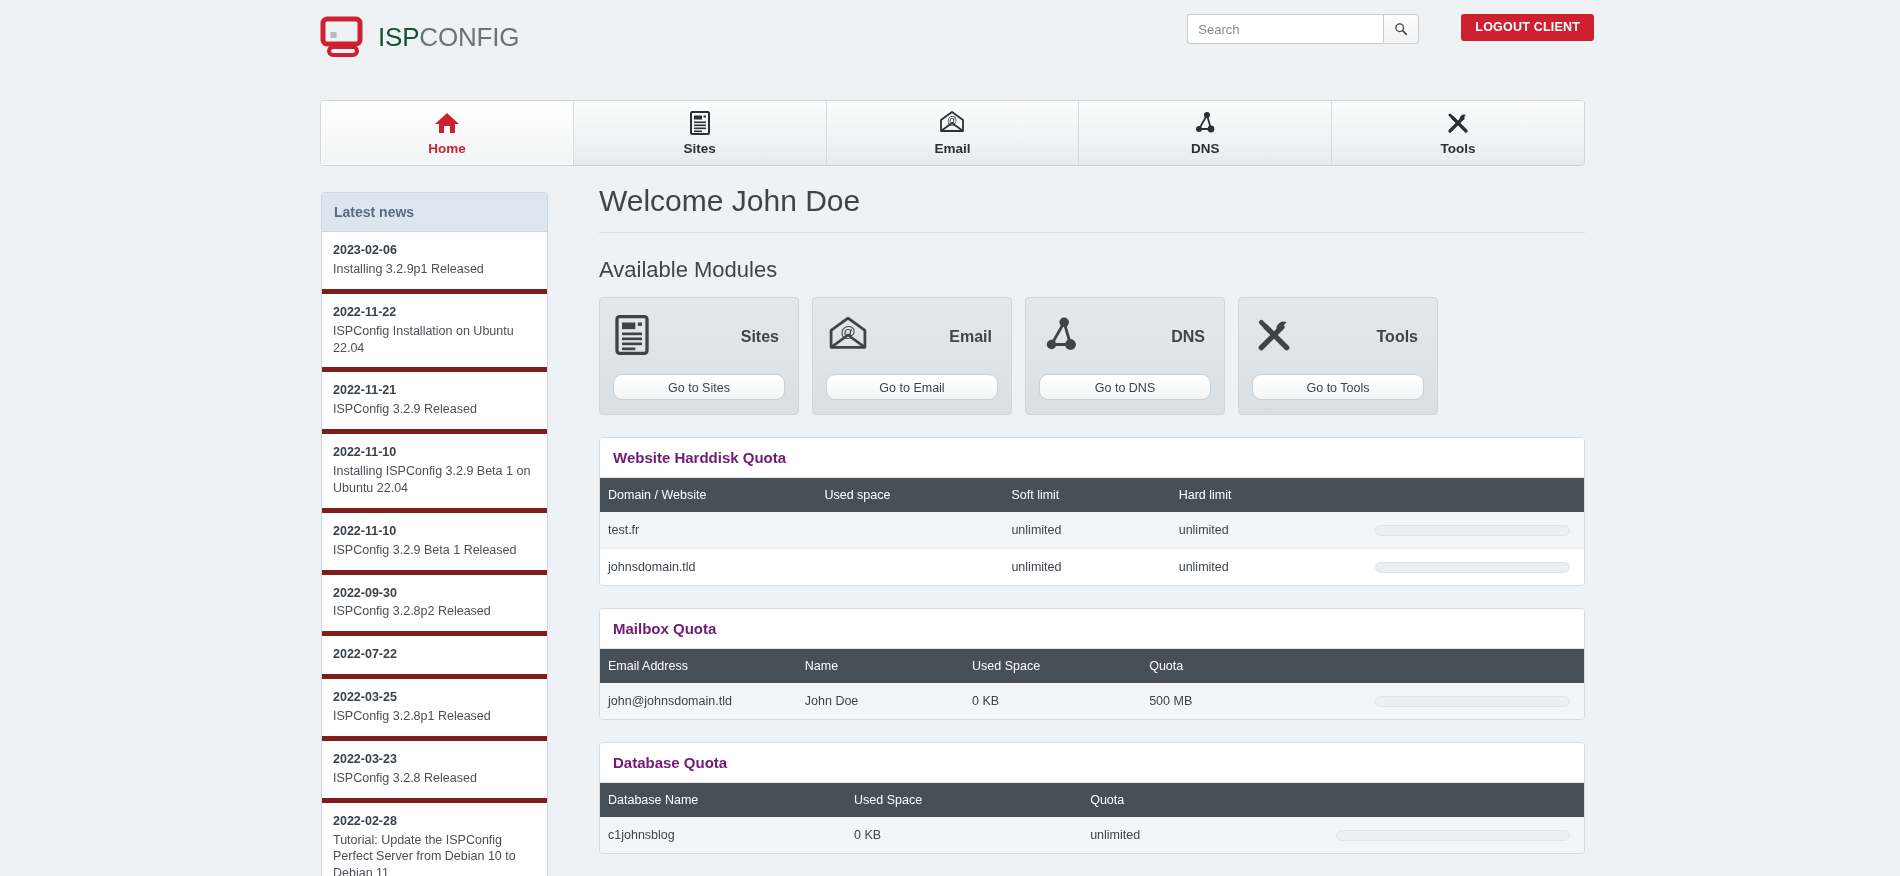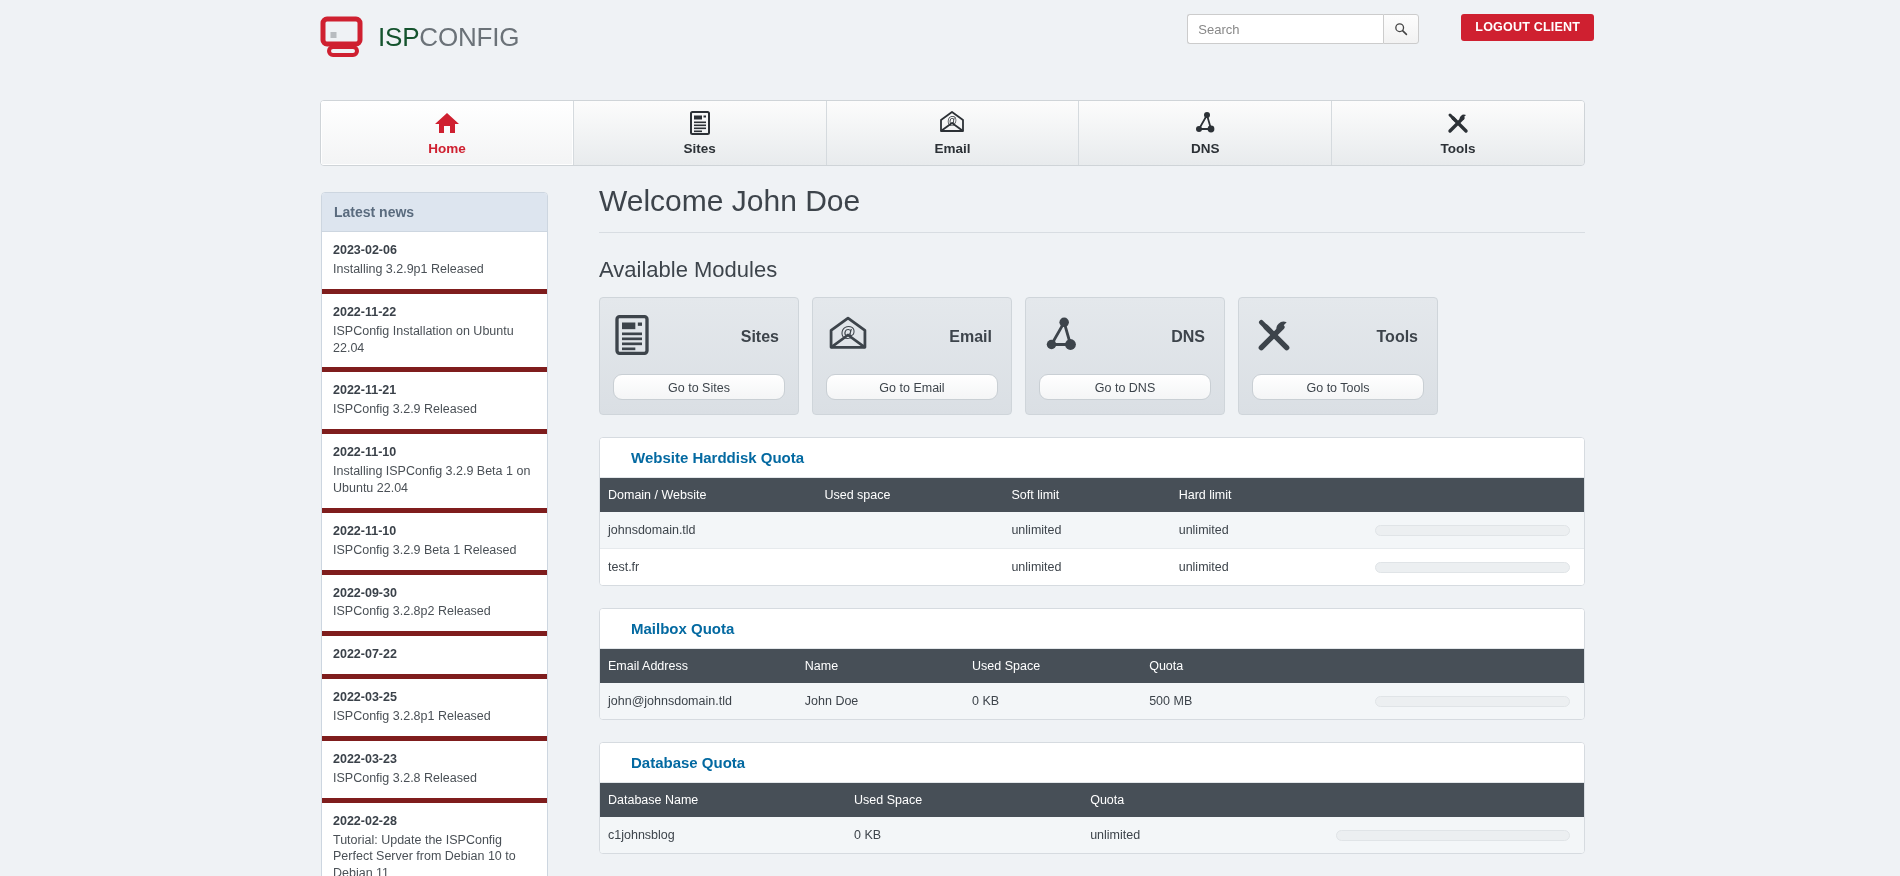--- a/index.html
+++ b/index.html
@@ -224,24 +224,24 @@
 
   
   .panel {
     margin-top: 22px;
     border: 1px solid #d6dbe0;
     border-radius: 4px;
     background: #fff;
     overflow: hidden;
   }
   .panel-head {
-    padding: 11px 31px;
+    padding: 11px 13px;
     font-size: 15px;
     font-weight: bold;
-    color: #0369a1;
+    color: #701a75;
     background: #fff;
     border-bottom: 1px solid #e3e7ea;
   }
   table { width: 100%; border-collapse: collapse; }
   thead th {
     background: #474f57;
     color: #ffffff;
     font-size: 12.5px;
     font-weight: normal;
     text-align: left;
@@ -482,41 +482,41 @@
           <tr>
             <th style="width:22%">Domain / Website</th>
             <th style="width:19%">Used space</th>
             <th style="width:17%">Soft limit</th>
             <th style="width:20%">Hard limit</th>
             <th style="width:22%"></th>
           </tr>
         </thead>
         <tbody>
           <tr>
+            <td>test.fr</td>
+            <td></td>
+            <td>unlimited</td>
+            <td>unlimited</td>
+            <td class="progress-cell">
+              <div class="progress-bar">
+                <div class="progress-fill" style="width:0%"></div>
+              </div>
+            </td>
+          </tr>
+          <tr>
             <td>johnsdomain.tld</td>
             <td></td>
             <td>unlimited</td>
             <td>unlimited</td>
             <td class="progress-cell">
               <div class="progress-bar">
                 <div class="progress-fill" style="width:0%"></div>
               </div>
             </td>
           </tr>
-          <tr>
-            <td>test.fr</td>
-            <td></td>
-            <td>unlimited</td>
-            <td>unlimited</td>
-            <td class="progress-cell">
-              <div class="progress-bar">
-                <div class="progress-fill" style="width:0%"></div>
-              </div>
-            </td>
-          </tr>
         </tbody>
       </table>
     </section>
 
     <section class="panel">
       <div class="panel-head">Mailbox Quota</div>
       <table>
         <thead>
           <tr>
             <th style="width:20%">Email Address</th>

